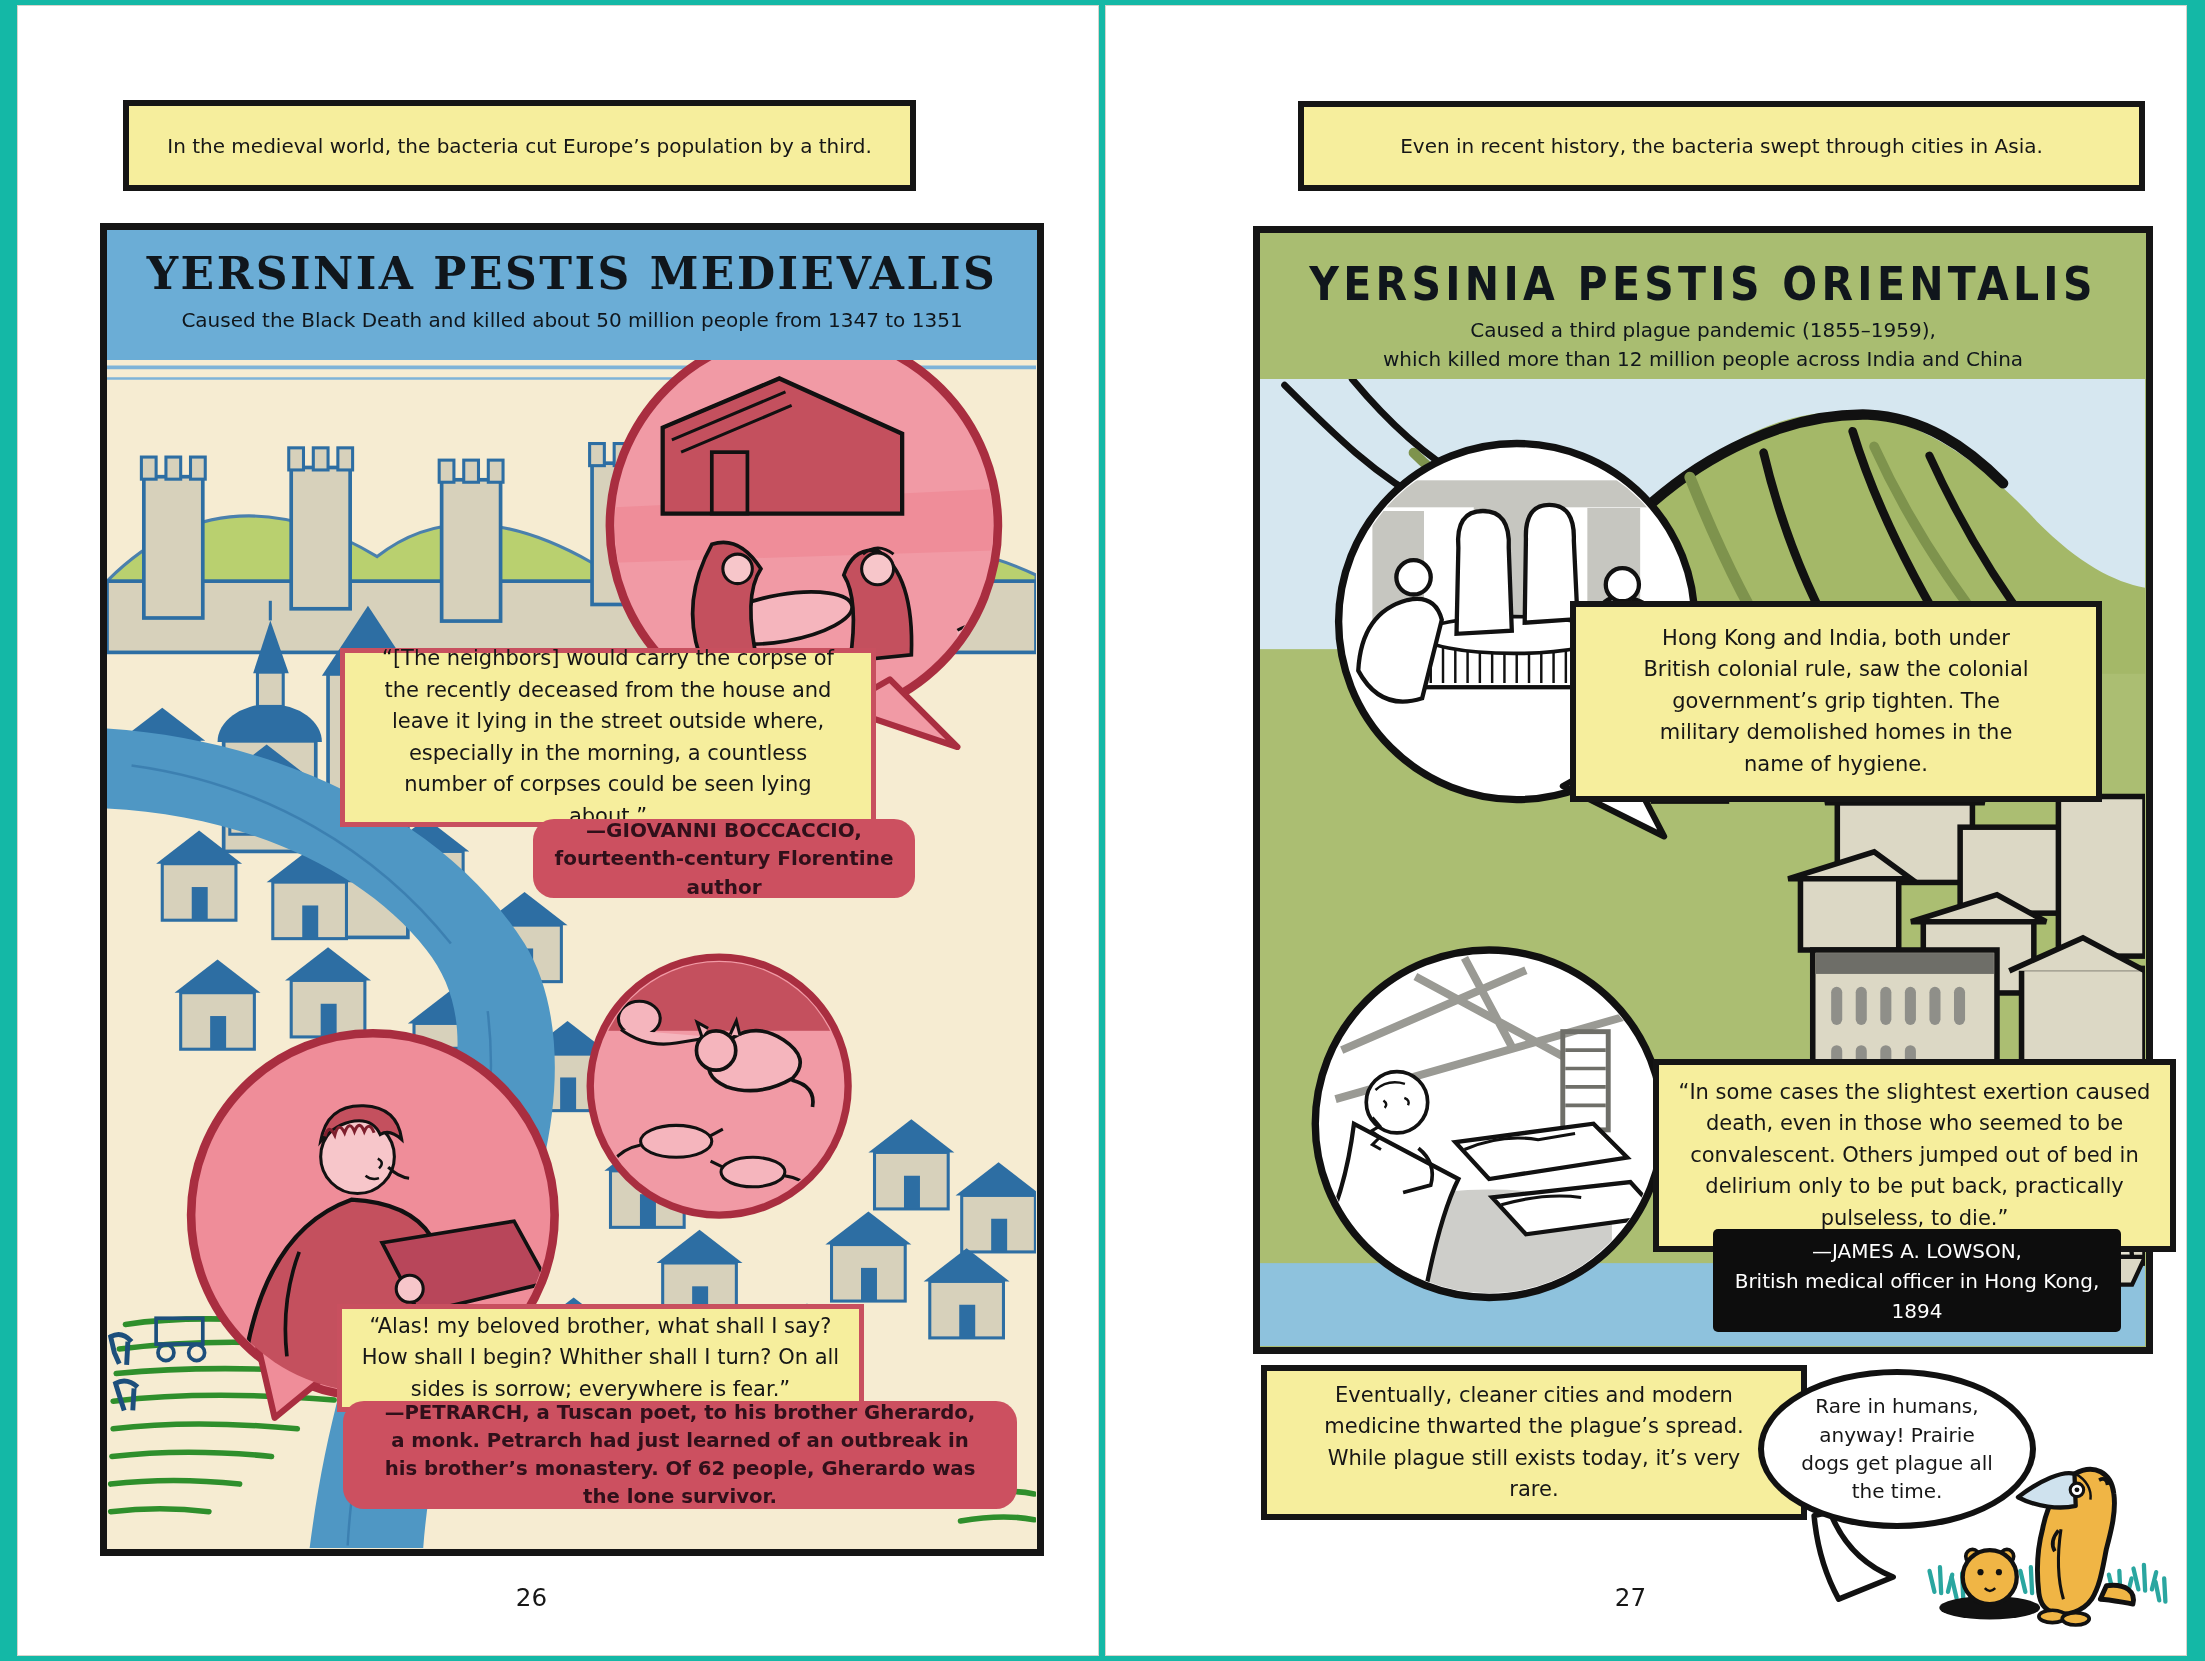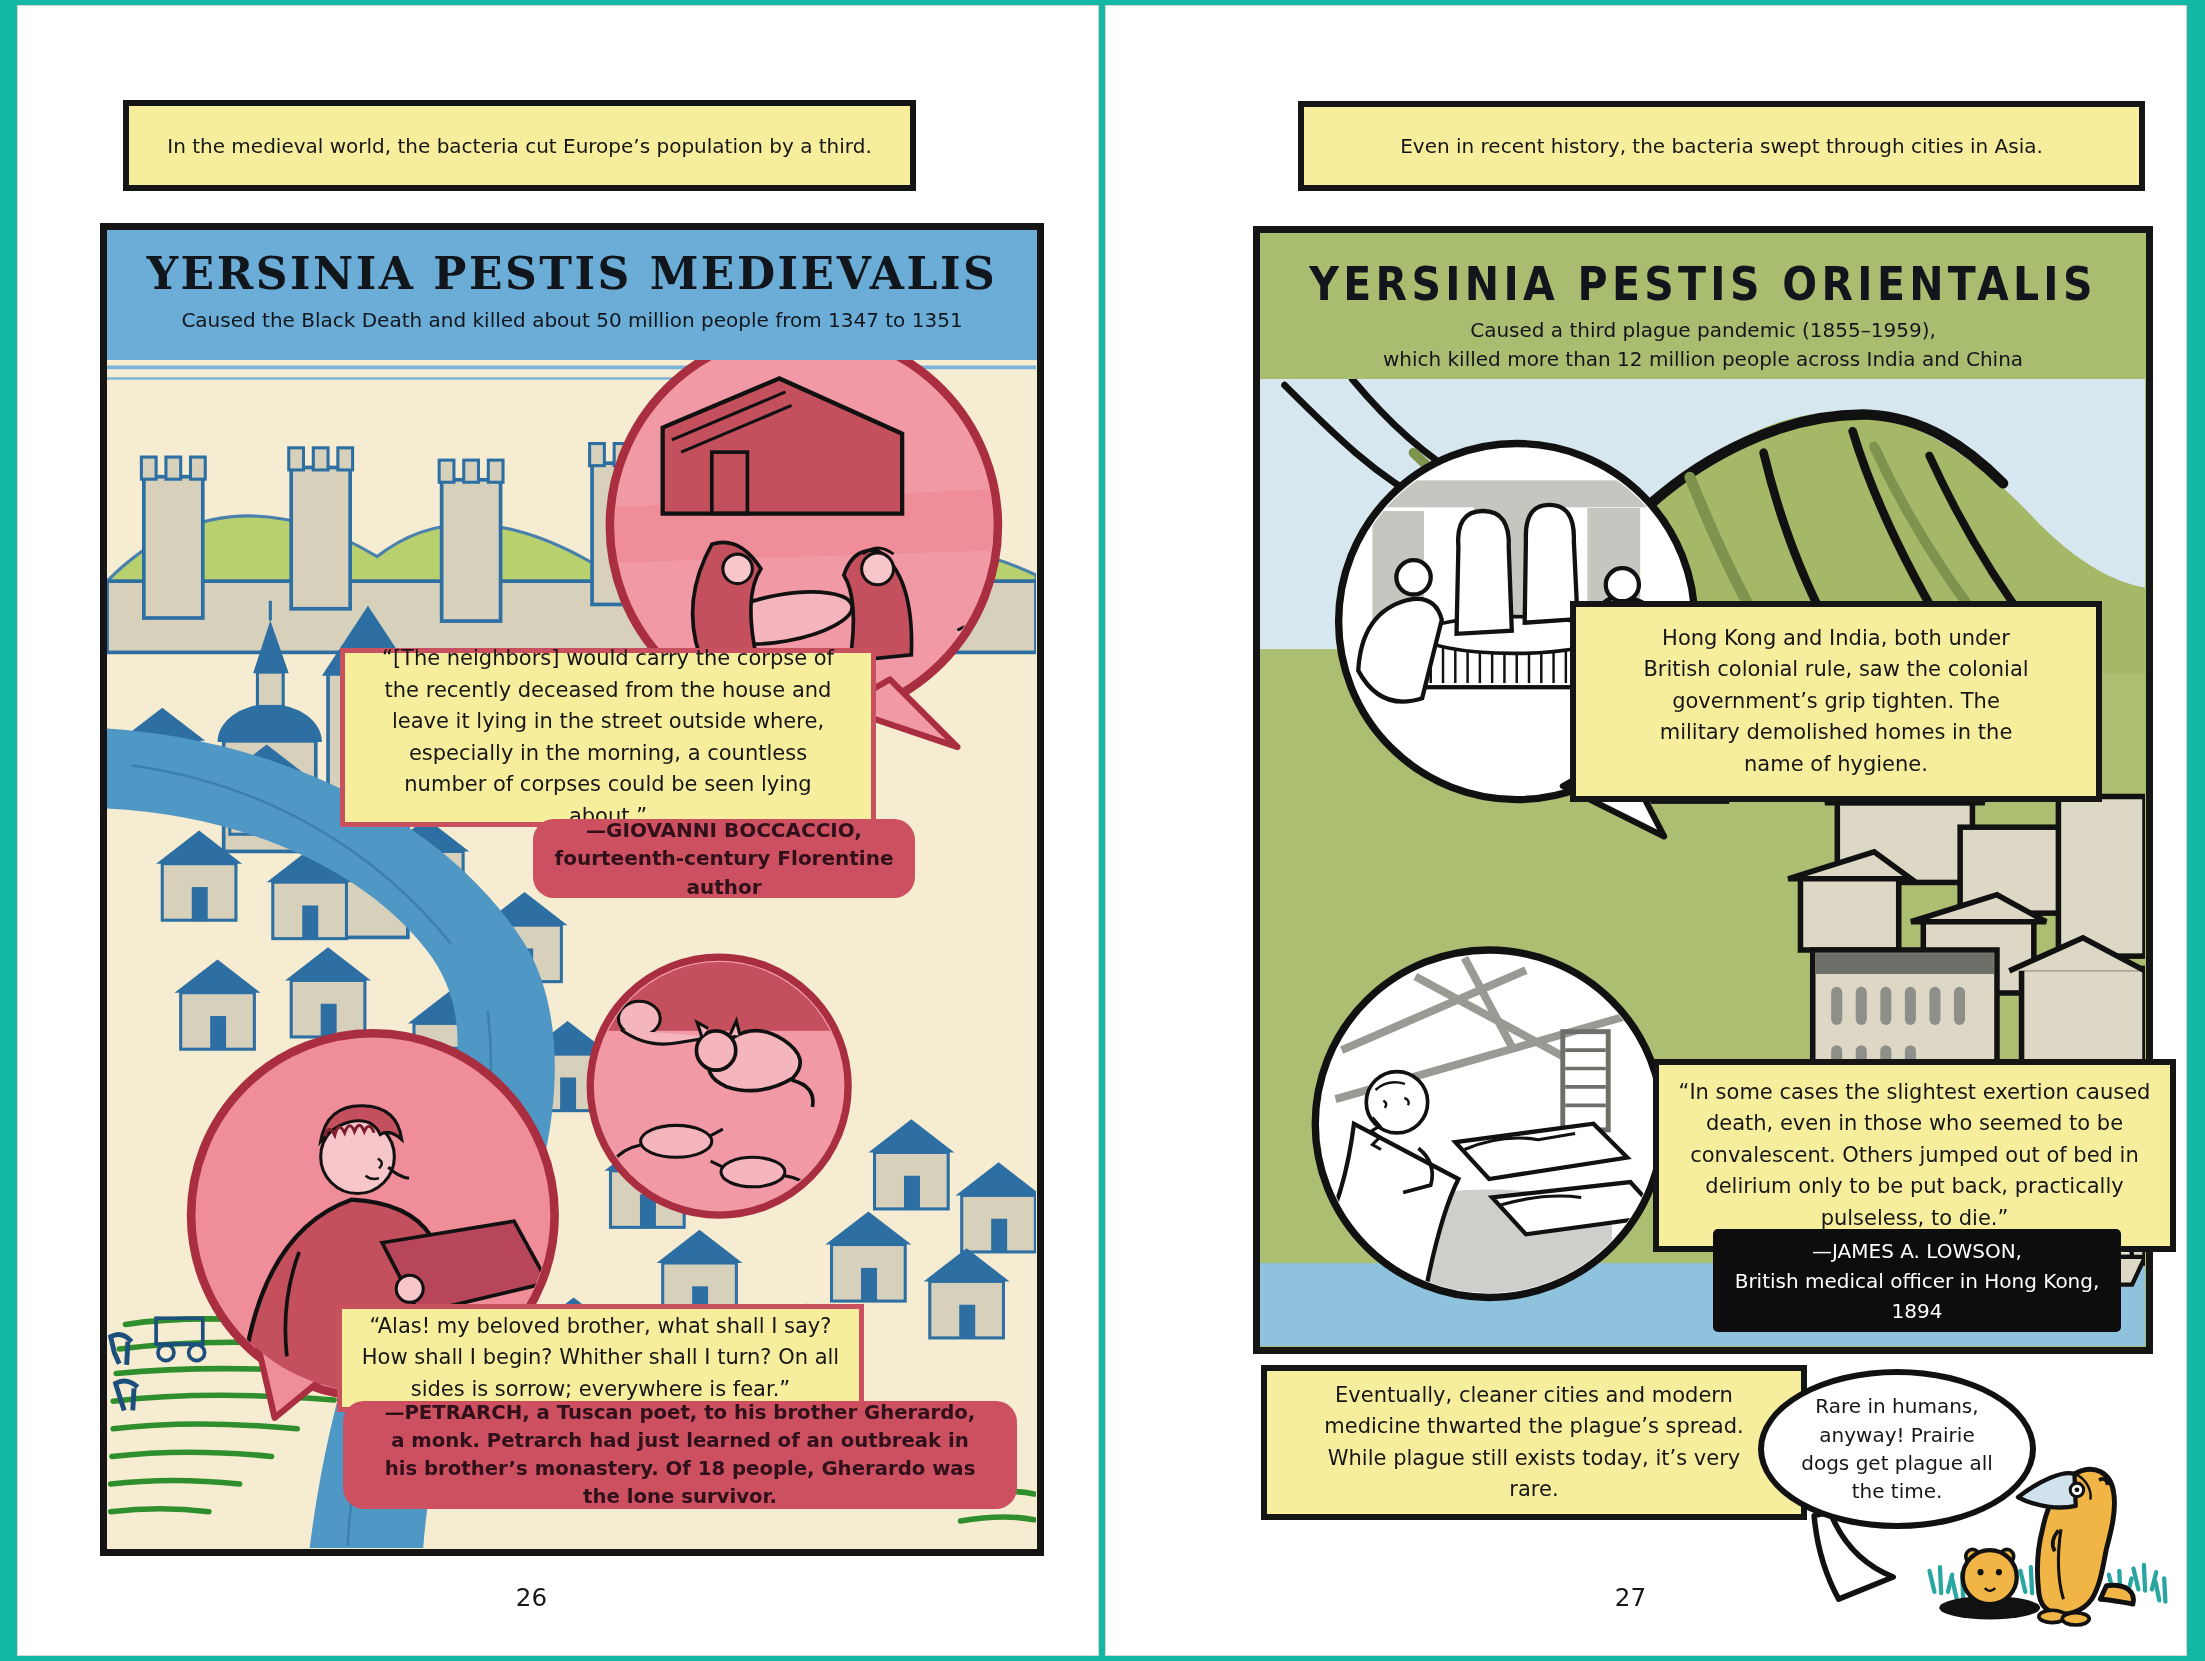--- a/index.html
+++ b/index.html
@@ -224,21 +224,21 @@
   </div>
   <div class="abs rbox cbox" style="left:533px;top:819px;width:382px;height:79px;flex-direction:column;">
     <span>—GIOVANNI BOCCACCIO,</span>
     <span>fourteenth-century Florentine author</span>
   </div>
 
   <div class="abs ybox redline cbox" style="left:337px;top:1304px;width:527px;height:108px;padding:0 17px;">
     <span>“Alas! my beloved brother, what shall I say? How shall I begin? Whither shall I turn? On all sides is sorrow; everywhere is fear.”</span>
   </div>
   <div class="abs rbox cbox" style="left:343px;top:1401px;width:674px;height:108px;padding:0 34px;font-size:19.7px;">
-    <span>—PETRARCH, a Tuscan poet, to his brother Gherardo, a monk. Petrarch had just learned of an outbreak in his brother’s monastery. Of 18 people, Gherardo was the lone survivor.</span>
+    <span>—PETRARCH, a Tuscan poet, to his brother Gherardo, a monk. Petrarch had just learned of an outbreak in his brother’s monastery. Of 62 people, Gherardo was the lone survivor.</span>
   </div>
 
   <div class="abs pagenum" style="left:473px;top:1583px;width:117px;">26</div>
 
   <div class="abs caption cbox" style="left:1298px;top:101px;width:847px;height:90px;">
     <span>Even in recent history, the bacteria swept through cities in Asia.</span>
   </div>
 
   <div class="abs panel" style="left:1253px;top:226px;width:900px;height:1128px;background:#a9bd71;">
     <div class="panel-header" style="height:146px;">

